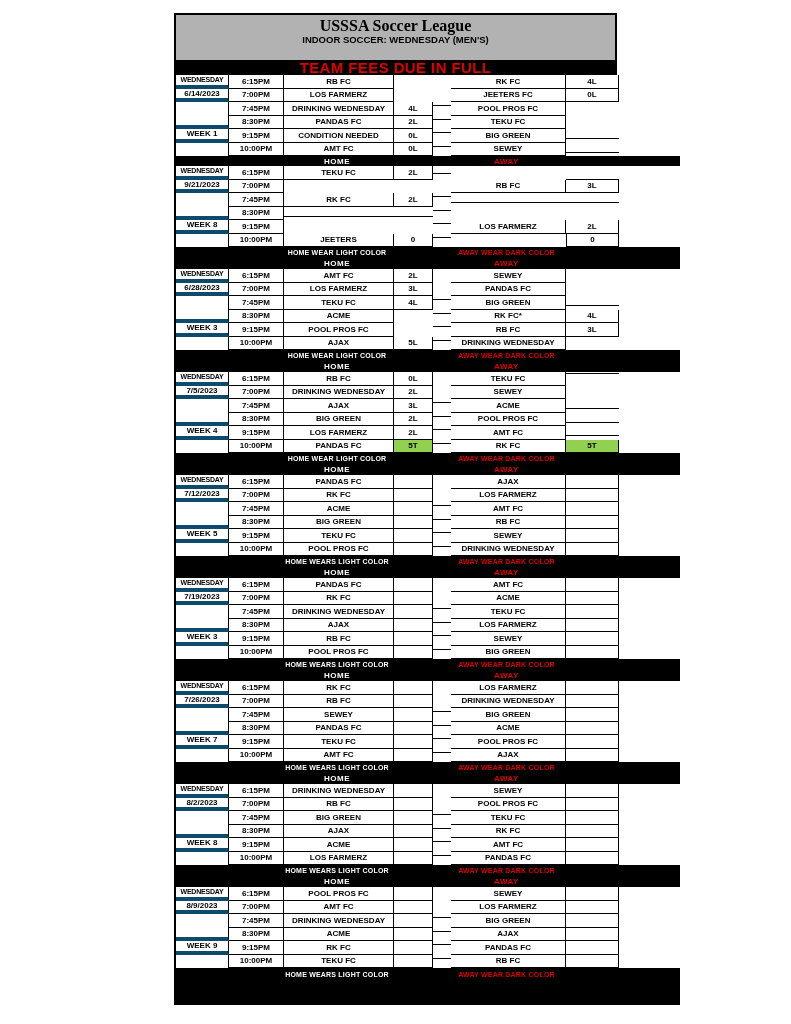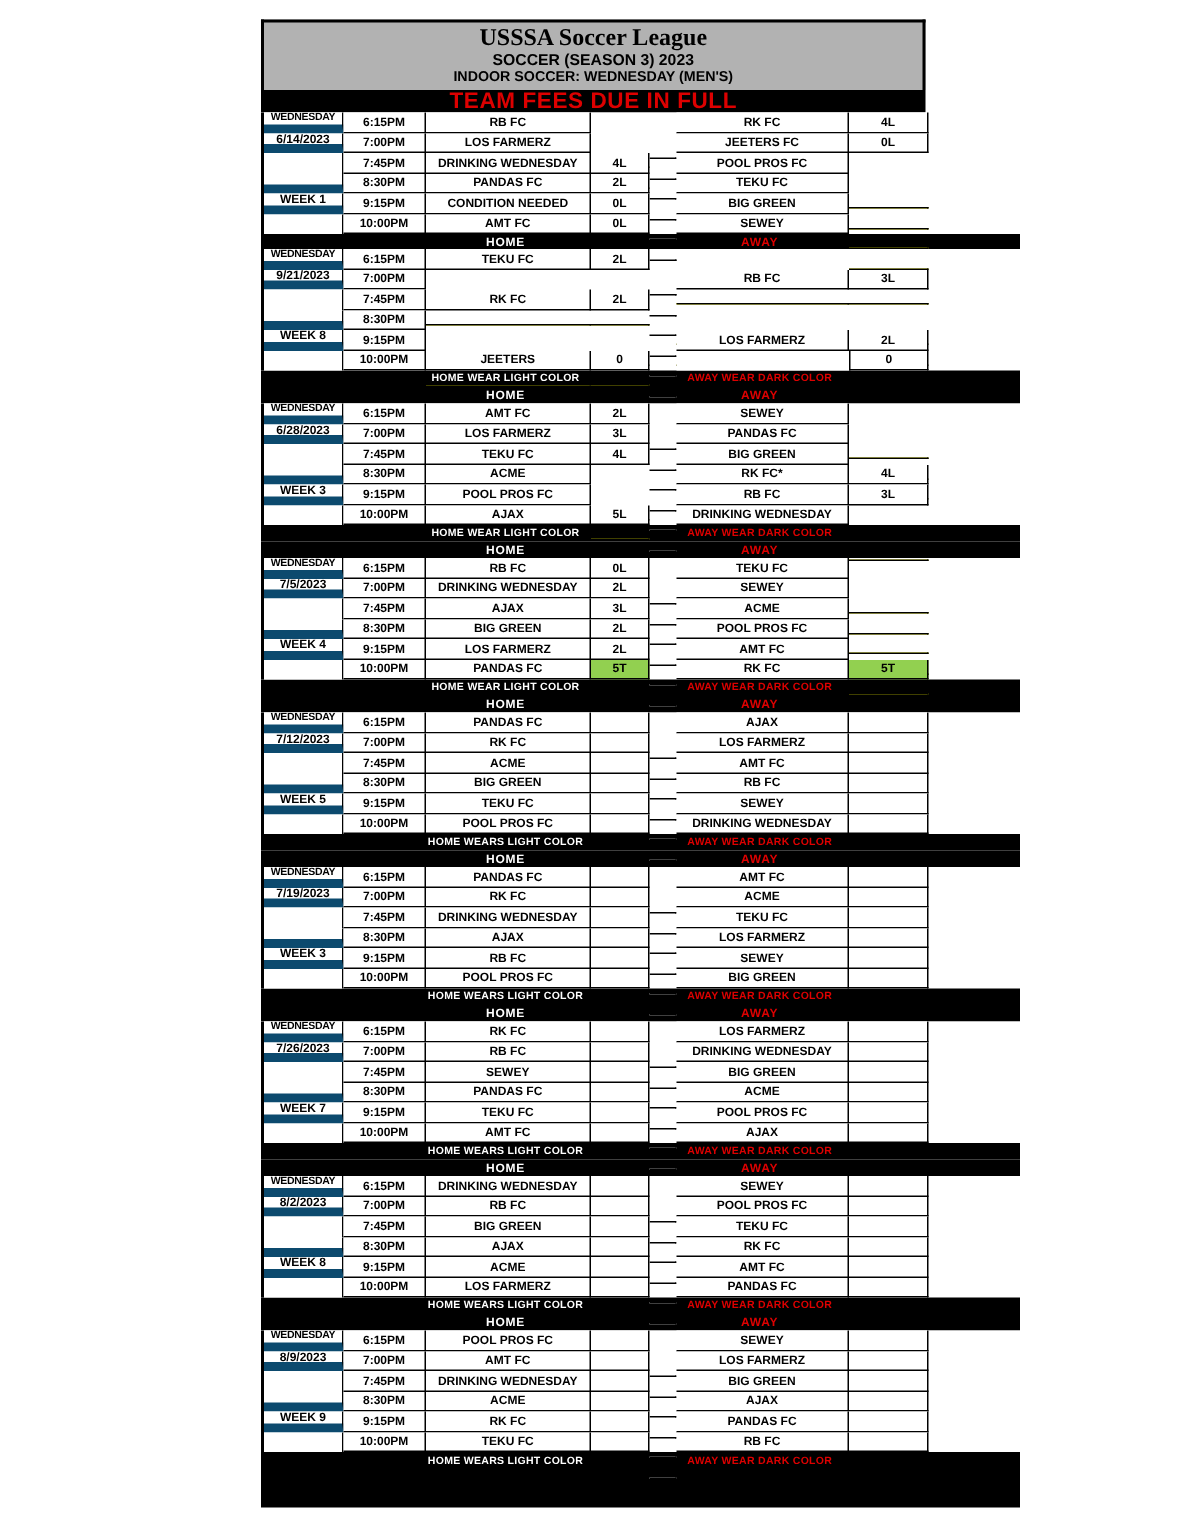--- a/index.html
+++ b/index.html
@@ -18,21 +18,21 @@
           font-weight:bold; font-size:15px; line-height:15px; text-align:center; letter-spacing:.4px; }
 
   
   .cols { display:grid; grid-template-columns:53px 55px 110px 39px 18px 115px 53px; width:506px; box-sizing:border-box; }
 
   .week { border-left:2px solid #000; grid-auto-rows:13.5px; background:#fff; }
   .c { box-sizing:border-box; display:flex; align-items:center; justify-content:center;
        font-weight:bold; font-size:8px; color:#000; white-space:nowrap; overflow:hidden;
        border-right:1px solid #000; border-bottom:1px solid #000; background:#fff; }
   .datec { border-bottom:none; }
-  .datec.db { border-bottom:6px solid #0c4a6e; }
+  .datec.db { border-bottom:4px solid #0c4a6e; }
   .datec.day { font-size:7px; letter-spacing:-0.2px; }
   .y { background:#ffff00;margin-top:36px; }
   .g { background:#92d050; }
   .blank { border-right:none; border-bottom:none; }
   .lb { border-left:1px solid #000; }
   .vsz { font-size:7.5px;margin-top:30px; }
 
   
   .sep { background:#000; }
   .sep-row { height:11px; }
@@ -49,21 +49,20 @@
   .sep-final .hlab, .sep-final .alab { height:12px; font-size:7px; letter-spacing:.2px; }
 </style>
 </head>
 <body>
 
 <div class="page">
   <div class="sheet">
 
     <div class="hdr">
       <div class="hdr-title">USSSA Soccer League</div>
-      <div class="hdr-sub1">SOCCER (SEASON 3) 2023</div>
       <div class="hdr-sub2">INDOOR SOCCER:  WEDNESDAY (MEN'S)</div>
     </div>
 
     <div class="fees">TEAM FEES DUE IN FULL</div>
 
     <div id="weeks">
         <div class="cols week">
           <div class="c datec db day">WEDNESDAY</div>
           <div class="c">6:15PM</div>
           <div class="c">RB FC</div>

